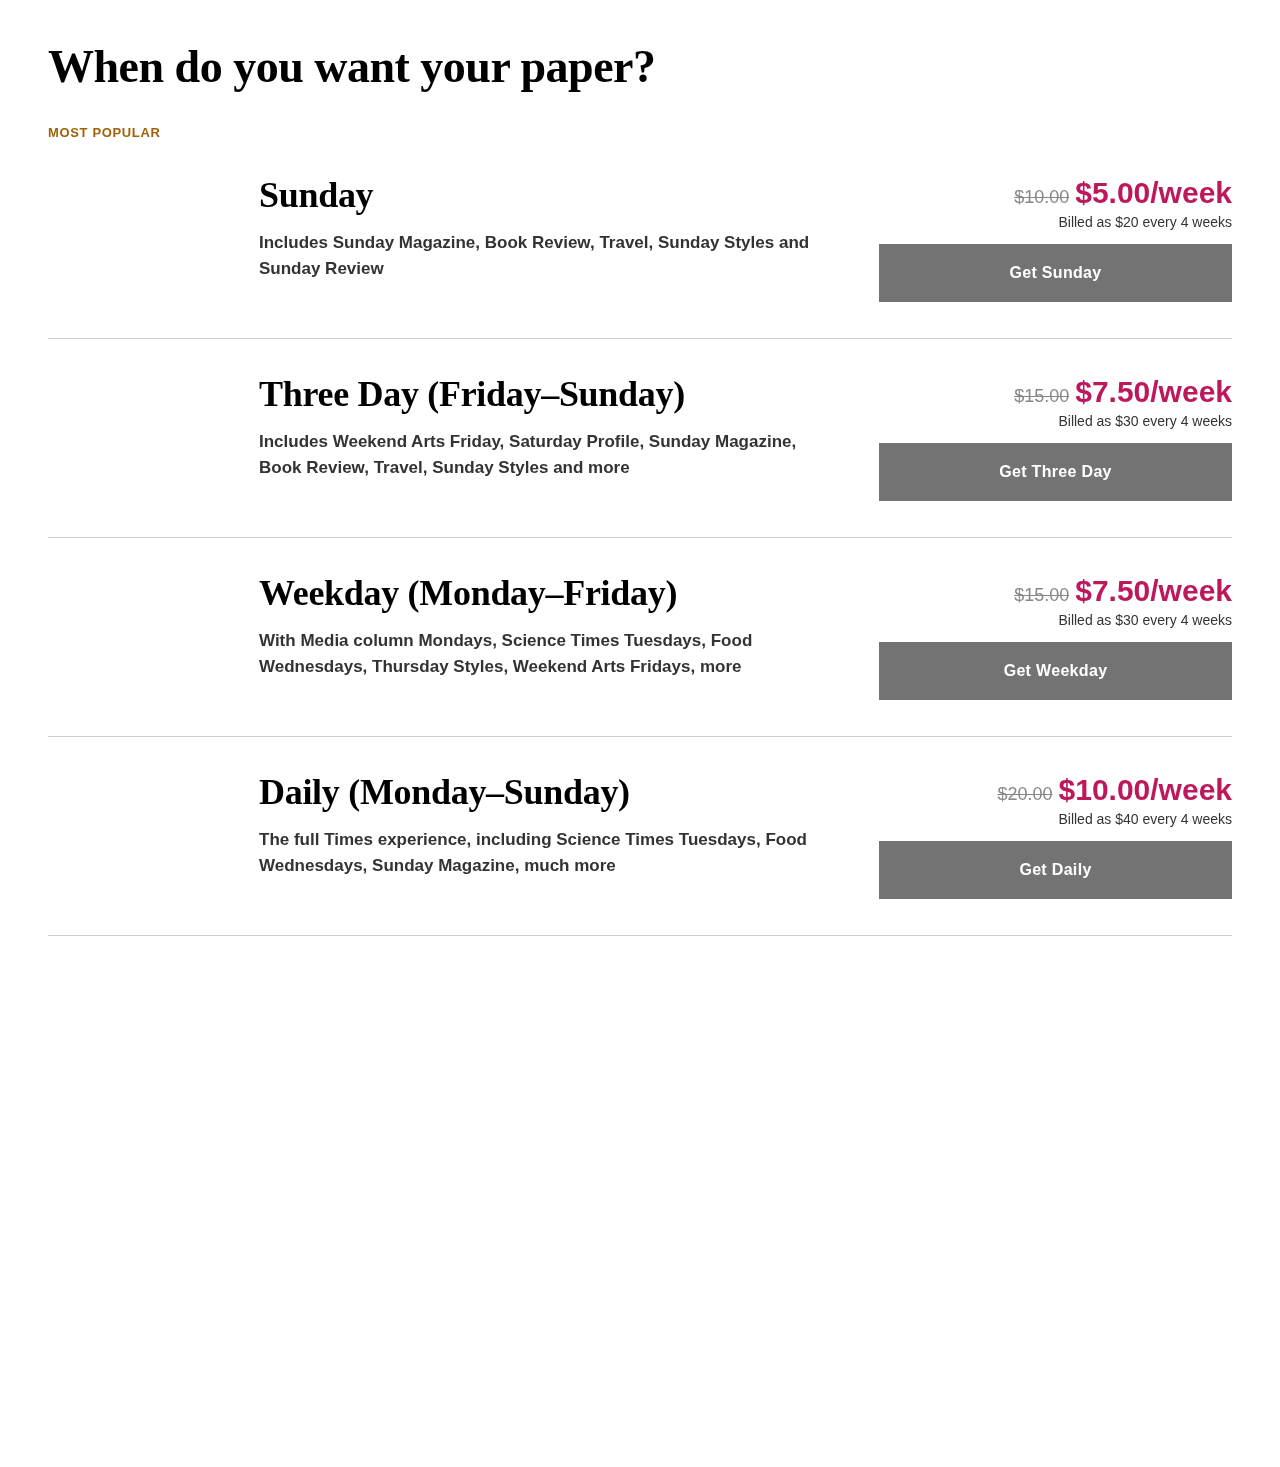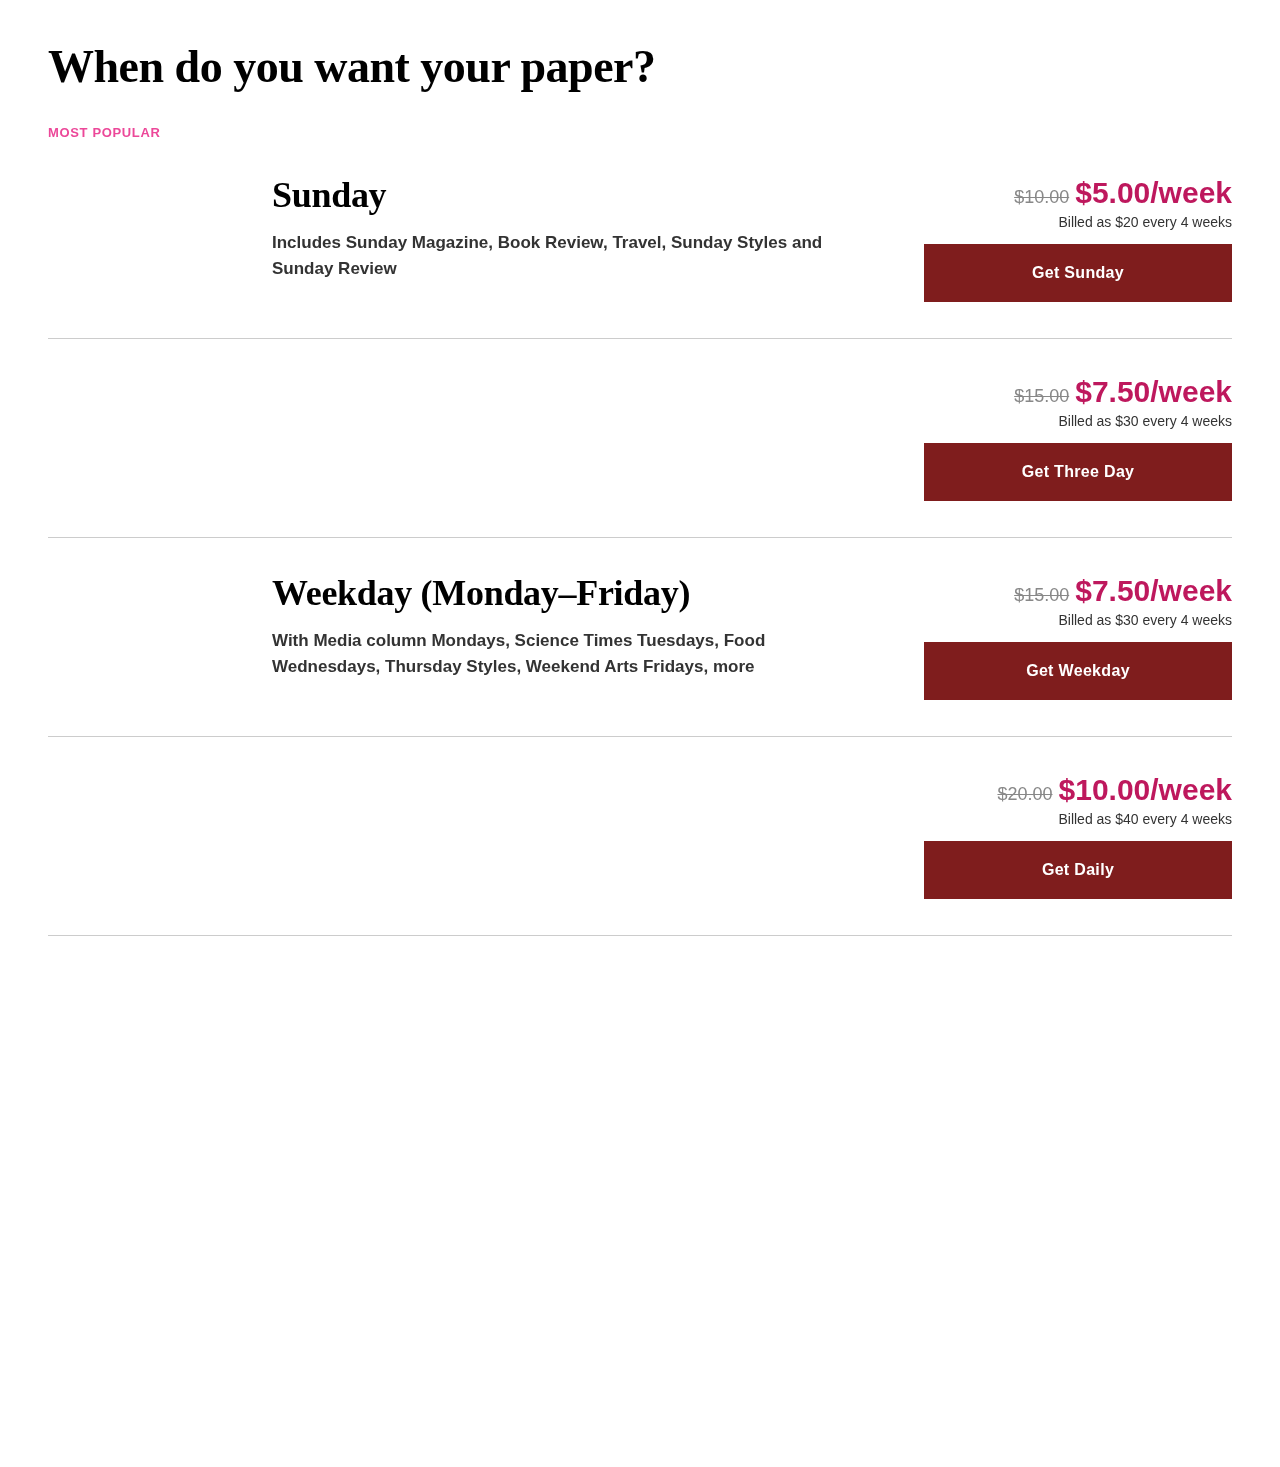--- a/index.html
+++ b/index.html
@@ -21,21 +21,21 @@
       font-size: 46px;
       font-weight: 700;
       margin-bottom: 32px;
       letter-spacing: -0.5px;
     }
 
     .most-popular-badge {
       font-family: Arial, Helvetica, sans-serif;
       font-size: 13px;
       font-weight: 700;
-      color: #ec4899;
+      color: #a16207;
       letter-spacing: 0.05em;
       text-transform: uppercase;
       margin-bottom: 20px;
     }
 
     .plan-list {
       width: 100%;
     }
 
     .plan-item {
@@ -102,25 +102,25 @@
 
     .plan-billing {
       font-family: Arial, Helvetica, sans-serif;
       font-size: 14px;
       color: #333333;
       margin-top: 4px;
       text-align: right;
     }
 
     .plan-button {
-      background-color: #7f1d1d;
+      background-color: #737373;
       color: #ffffff;
       border: none;
       padding: 20px 0;
-      width: 308px;
+      width: 353px;
       font-family: Arial, Helvetica, sans-serif;
       font-size: 16px;
       font-weight: 700;
       letter-spacing: 0.02em;
       cursor: pointer;
       text-align: center;
     }
   </style>
 </head>
 <body>
@@ -137,20 +137,24 @@
       </div>
       <div class="plan-right">
         <div class="plan-pricing">
           <span class="plan-original-price">$10.00</span><span class="plan-current-price">$5.00/week</span>
           <div class="plan-billing">Billed as $20 every 4 weeks</div>
         </div>
         <button class="plan-button">Get Sunday</button>
       </div>
     </div>
     <div class="plan-item">
+      <div class="plan-left">
+        <div class="plan-name">Three Day (Friday–Sunday)</div>
+        <div class="plan-description">Includes Weekend Arts Friday, Saturday Profile, Sunday Magazine, Book Review, Travel, Sunday Styles and more</div>
+      </div>
       <div class="plan-right">
         <div class="plan-pricing">
           <span class="plan-original-price">$15.00</span><span class="plan-current-price">$7.50/week</span>
           <div class="plan-billing">Billed as $30 every 4 weeks</div>
         </div>
         <button class="plan-button">Get Three Day</button>
       </div>
     </div>
     <div class="plan-item">
       <div class="plan-left">
@@ -159,20 +163,24 @@
       </div>
       <div class="plan-right">
         <div class="plan-pricing">
           <span class="plan-original-price">$15.00</span><span class="plan-current-price">$7.50/week</span>
           <div class="plan-billing">Billed as $30 every 4 weeks</div>
         </div>
         <button class="plan-button">Get Weekday</button>
       </div>
     </div>
     <div class="plan-item">
+      <div class="plan-left">
+        <div class="plan-name">Daily (Monday–Sunday)</div>
+        <div class="plan-description">The full Times experience, including Science Times Tuesdays, Food Wednesdays, Sunday Magazine, much more</div>
+      </div>
       <div class="plan-right">
         <div class="plan-pricing">
           <span class="plan-original-price">$20.00</span><span class="plan-current-price">$10.00/week</span>
           <div class="plan-billing">Billed as $40 every 4 weeks</div>
         </div>
         <button class="plan-button">Get Daily</button>
       </div>
     </div>
   </div>
 

